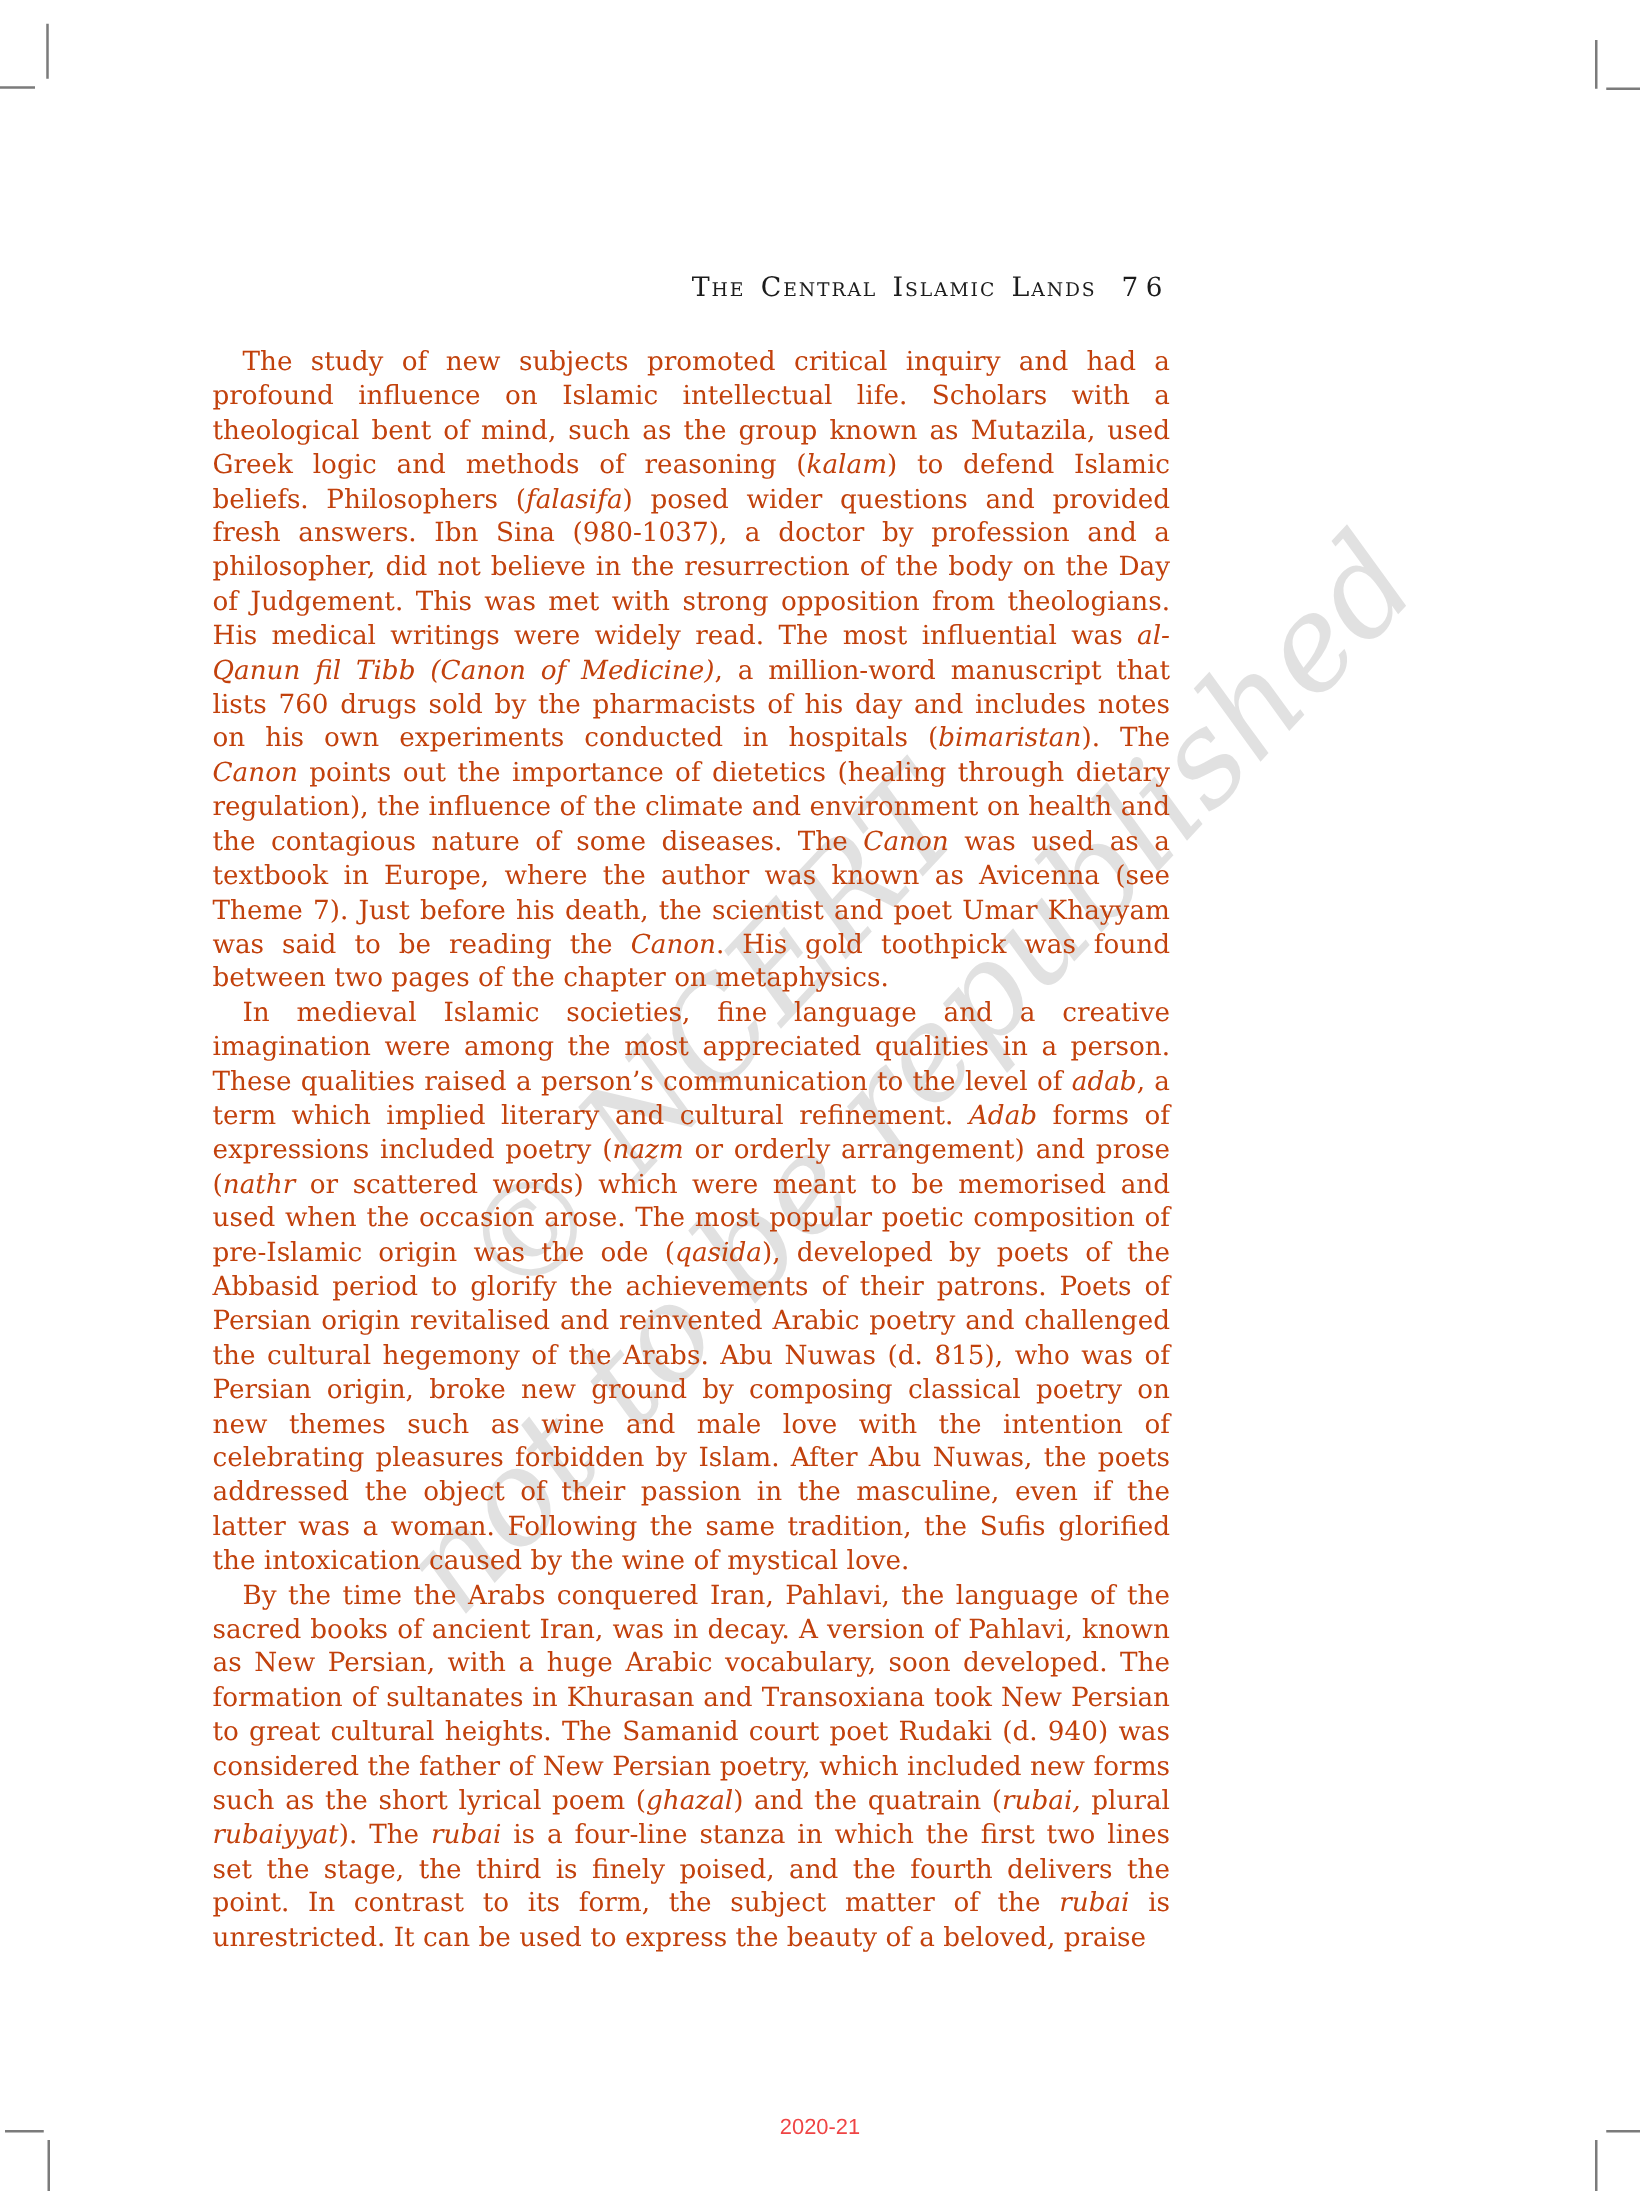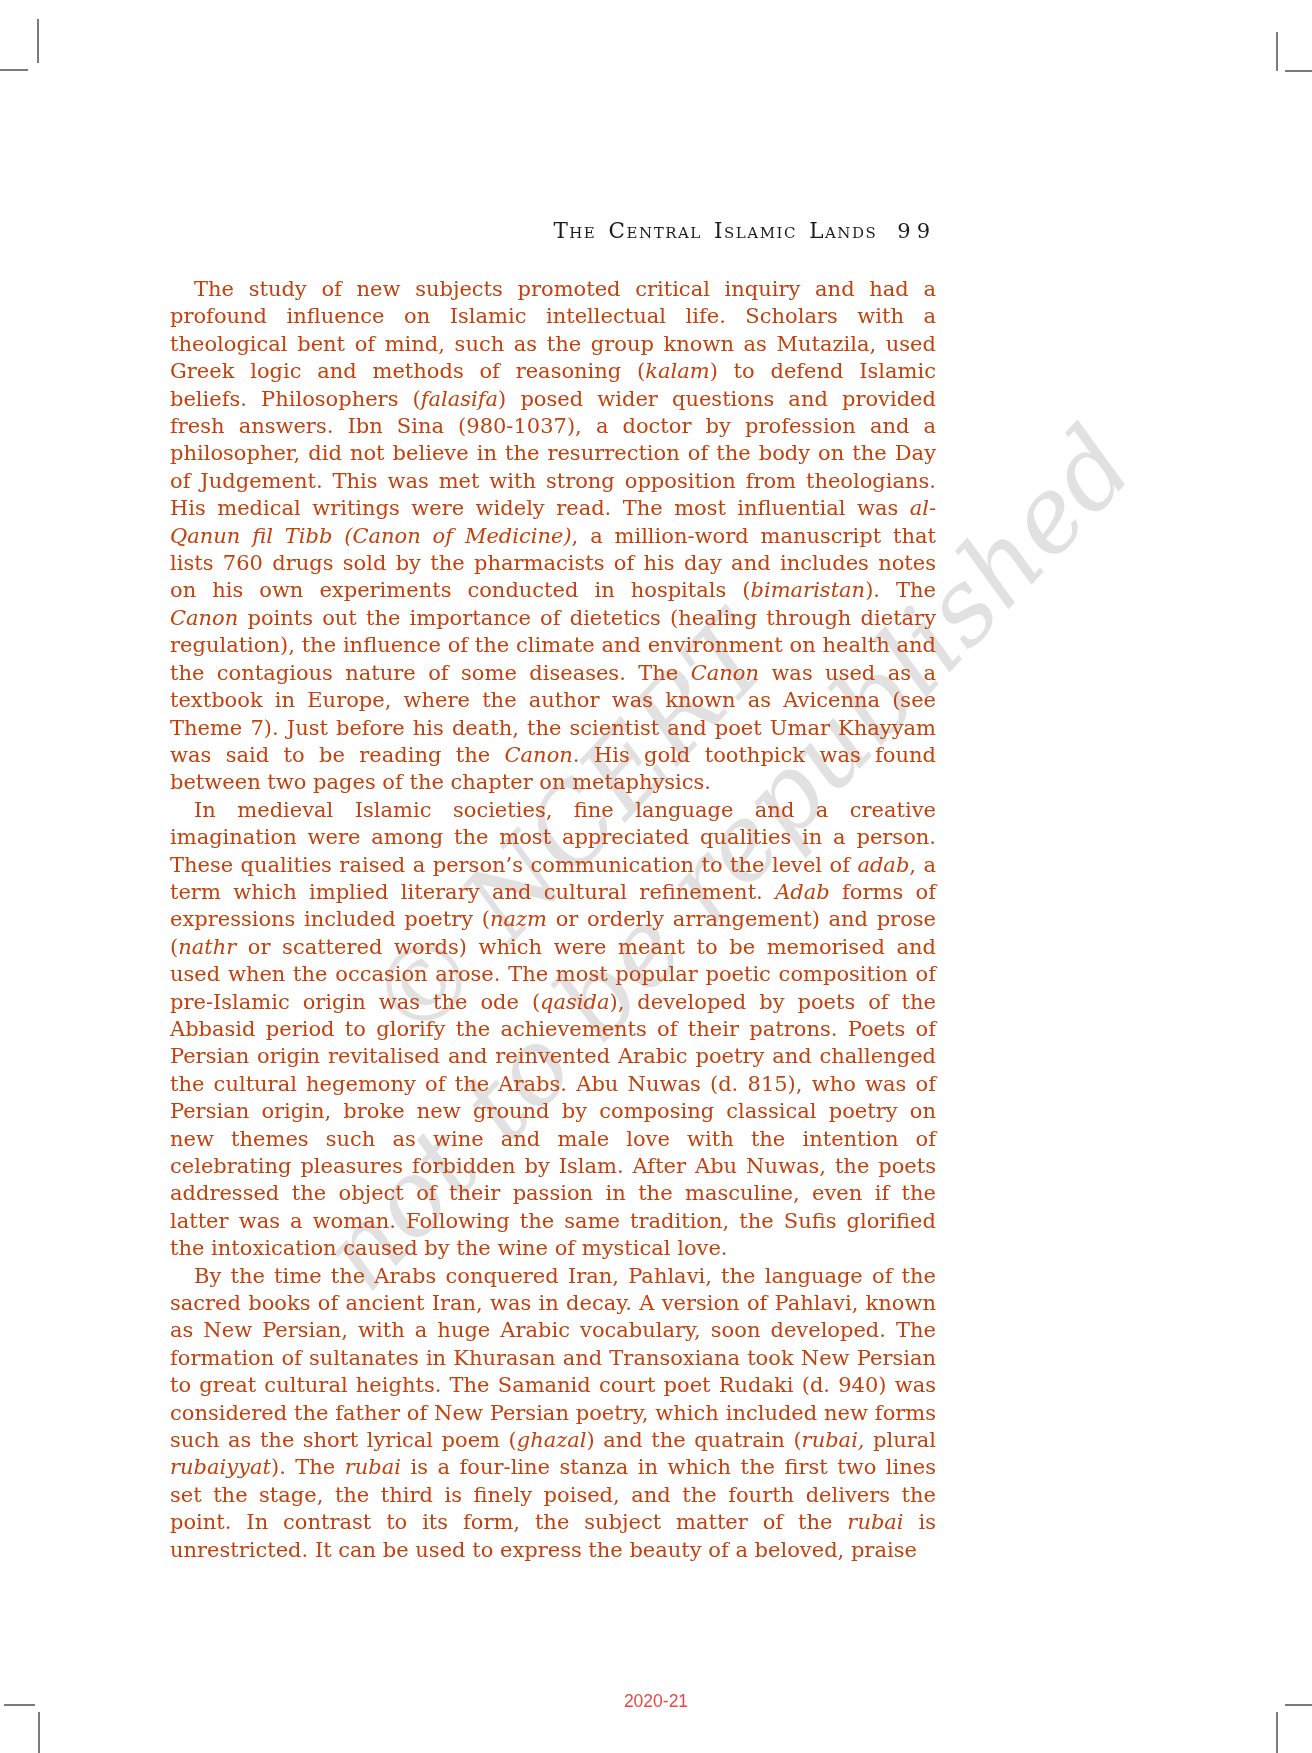--- a/index.html
+++ b/index.html
@@ -38,21 +38,21 @@
     pointer-events: none;
   }
 
   .running-header {
     position: absolute;
     top: 218px;
     left: 170px;
     width: 766px;
     display: flex;
     justify-content: flex-end;
-    align-items: center;
+    align-items: flex-start;
     z-index: 1;
     color: #1c1c1c;
   }
   .chapter-title {
     font-variant: small-caps;
     font-size: 21.5px;
     letter-spacing: 1.5px;
     word-spacing: 4px;
   }
   .page-number {
@@ -101,21 +101,21 @@
   <div class="mark m-br-v"></div>
   <div class="mark m-br-h"></div>
 
   <div class="watermark">
     <div>© NCERT</div>
     <div>not to be republished</div>
   </div>
 
   <div class="running-header">
     <span class="chapter-title">The Central Islamic Lands</span>
-    <span class="page-number">99</span>
+    <span class="page-number">76</span>
   </div>
 
   <div class="body-text">
       <p><span>The study of new subjects promoted critical inquiry and had a profound influence on Islamic intellectual life. Scholars with a theological bent of mind, such as the group known as Mutazila, used Greek logic and methods of reasoning (</span><i>kalam</i><span>) to defend Islamic beliefs. Philosophers (</span><i>falasifa</i><span>) posed wider questions and provided fresh answers. Ibn Sina (980-1037), a doctor by profession and a philosopher, did not believe in the resurrection of the body on the Day of Judgement. This was met with strong opposition from theologians. His medical writings were widely read. The most influential was </span><i>al-Qanun fil Tibb (Canon of Medicine)</i><span>, a million-word manuscript that lists 760 drugs sold by the pharmacists of his day and includes notes on his own experiments conducted in hospitals (</span><i>bimaristan</i><span>). The </span><i>Canon</i><span> points out the importance of dietetics (healing through dietary regulation), the influence of the climate and environment on health and the contagious nature of some diseases. The </span><i>Canon</i><span> was used as a textbook in Europe, where the author was known as Avicenna (see Theme 7). Just before his death, the scientist and poet Umar Khayyam was said to be reading the </span><i>Canon</i><span>. His gold toothpick was found between two pages of the chapter on metaphysics.</span></p>
       <p><span>In medieval Islamic societies, fine language and a creative imagination were among the most appreciated qualities in a person. These qualities raised a person’s communication to the level of </span><i>adab</i><span>, a term which implied literary and cultural refinement. </span><i>Adab</i><span> forms of expressions included poetry (</span><i>nazm</i><span> or orderly arrangement) and prose (</span><i>nathr</i><span> or scattered words) which were meant to be memorised and used when the occasion arose. The most popular poetic composition of pre-Islamic origin was the ode (</span><i>qasida</i><span>), developed by poets of the Abbasid period to glorify the achievements of their patrons. Poets of Persian origin revitalised and reinvented Arabic poetry and challenged the cultural hegemony of the Arabs. Abu Nuwas (d. 815), who was of Persian origin, broke new ground by composing classical poetry on new themes such as wine and male love with the intention of celebrating pleasures forbidden by Islam. After Abu Nuwas, the poets addressed the object of their passion in the masculine, even if the latter was a woman. Following the same tradition, the Sufis glorified the intoxication caused by the wine of mystical love.</span></p>
       <p><span>By the time the Arabs conquered Iran, Pahlavi, the language of the sacred books of ancient Iran, was in decay. A version of Pahlavi, known as New Persian, with a huge Arabic vocabulary, soon developed. The formation of sultanates in Khurasan and Transoxiana took New Persian to great cultural heights. The Samanid court poet Rudaki (d. 940) was considered the father of New Persian poetry, which included new forms such as the short lyrical poem (</span><i>ghazal</i><span>) and the quatrain (</span><i>rubai,</i><span> plural </span><i>rubaiyyat</i><span>). The </span><i>rubai</i><span> is a four-line stanza in which the first two lines set the stage, the third is finely poised, and the fourth delivers the point. In contrast to its form, the subject matter of the </span><i>rubai</i><span> is unrestricted. It can be used to express the beauty of a beloved, praise</span></p>
     </div>
 
   <div class="page-footer">2020-21</div>
 

